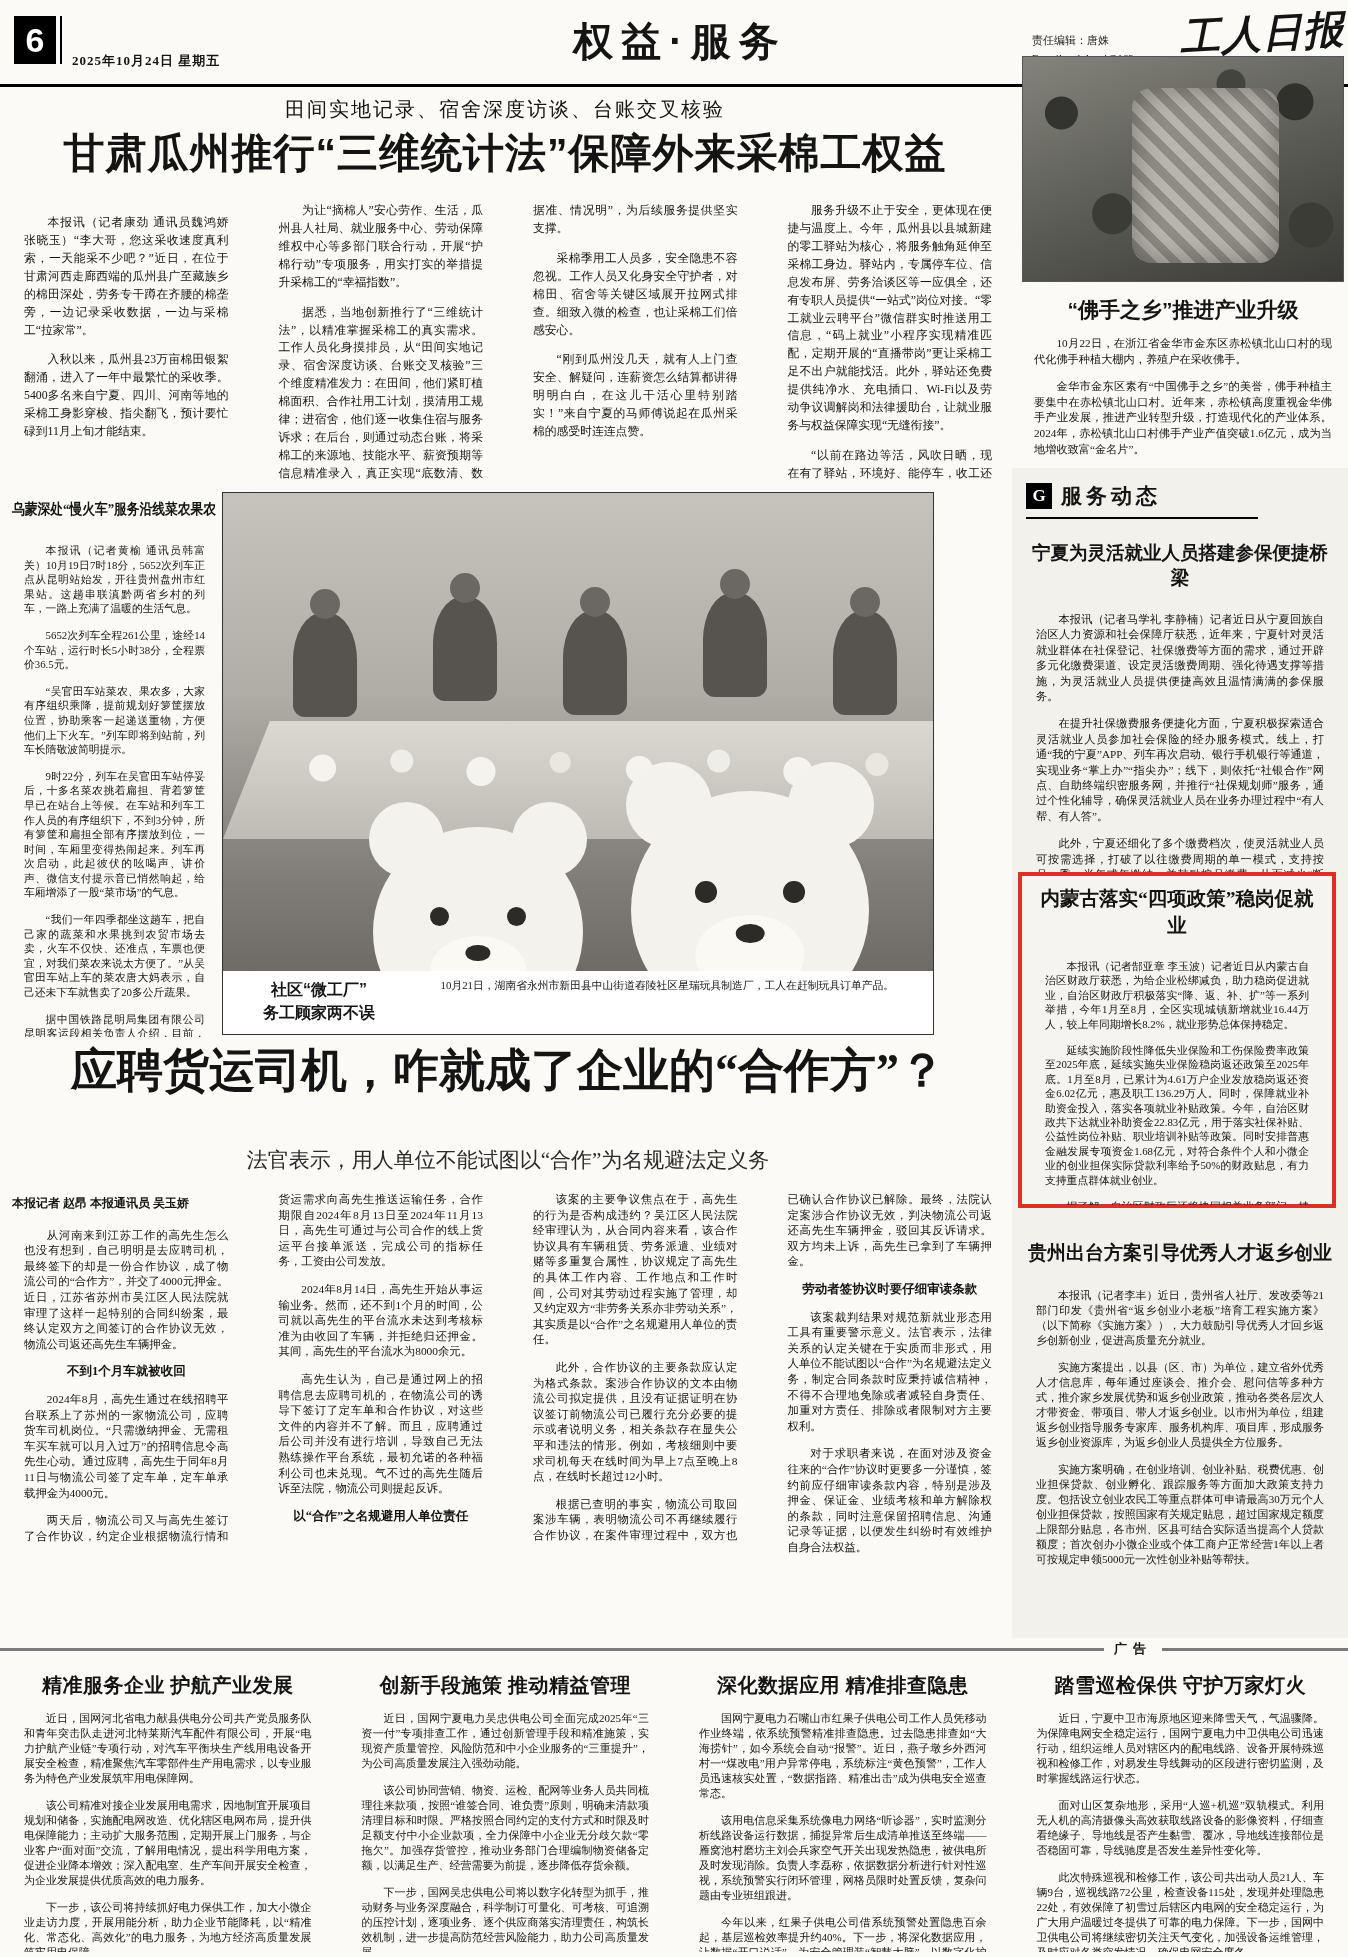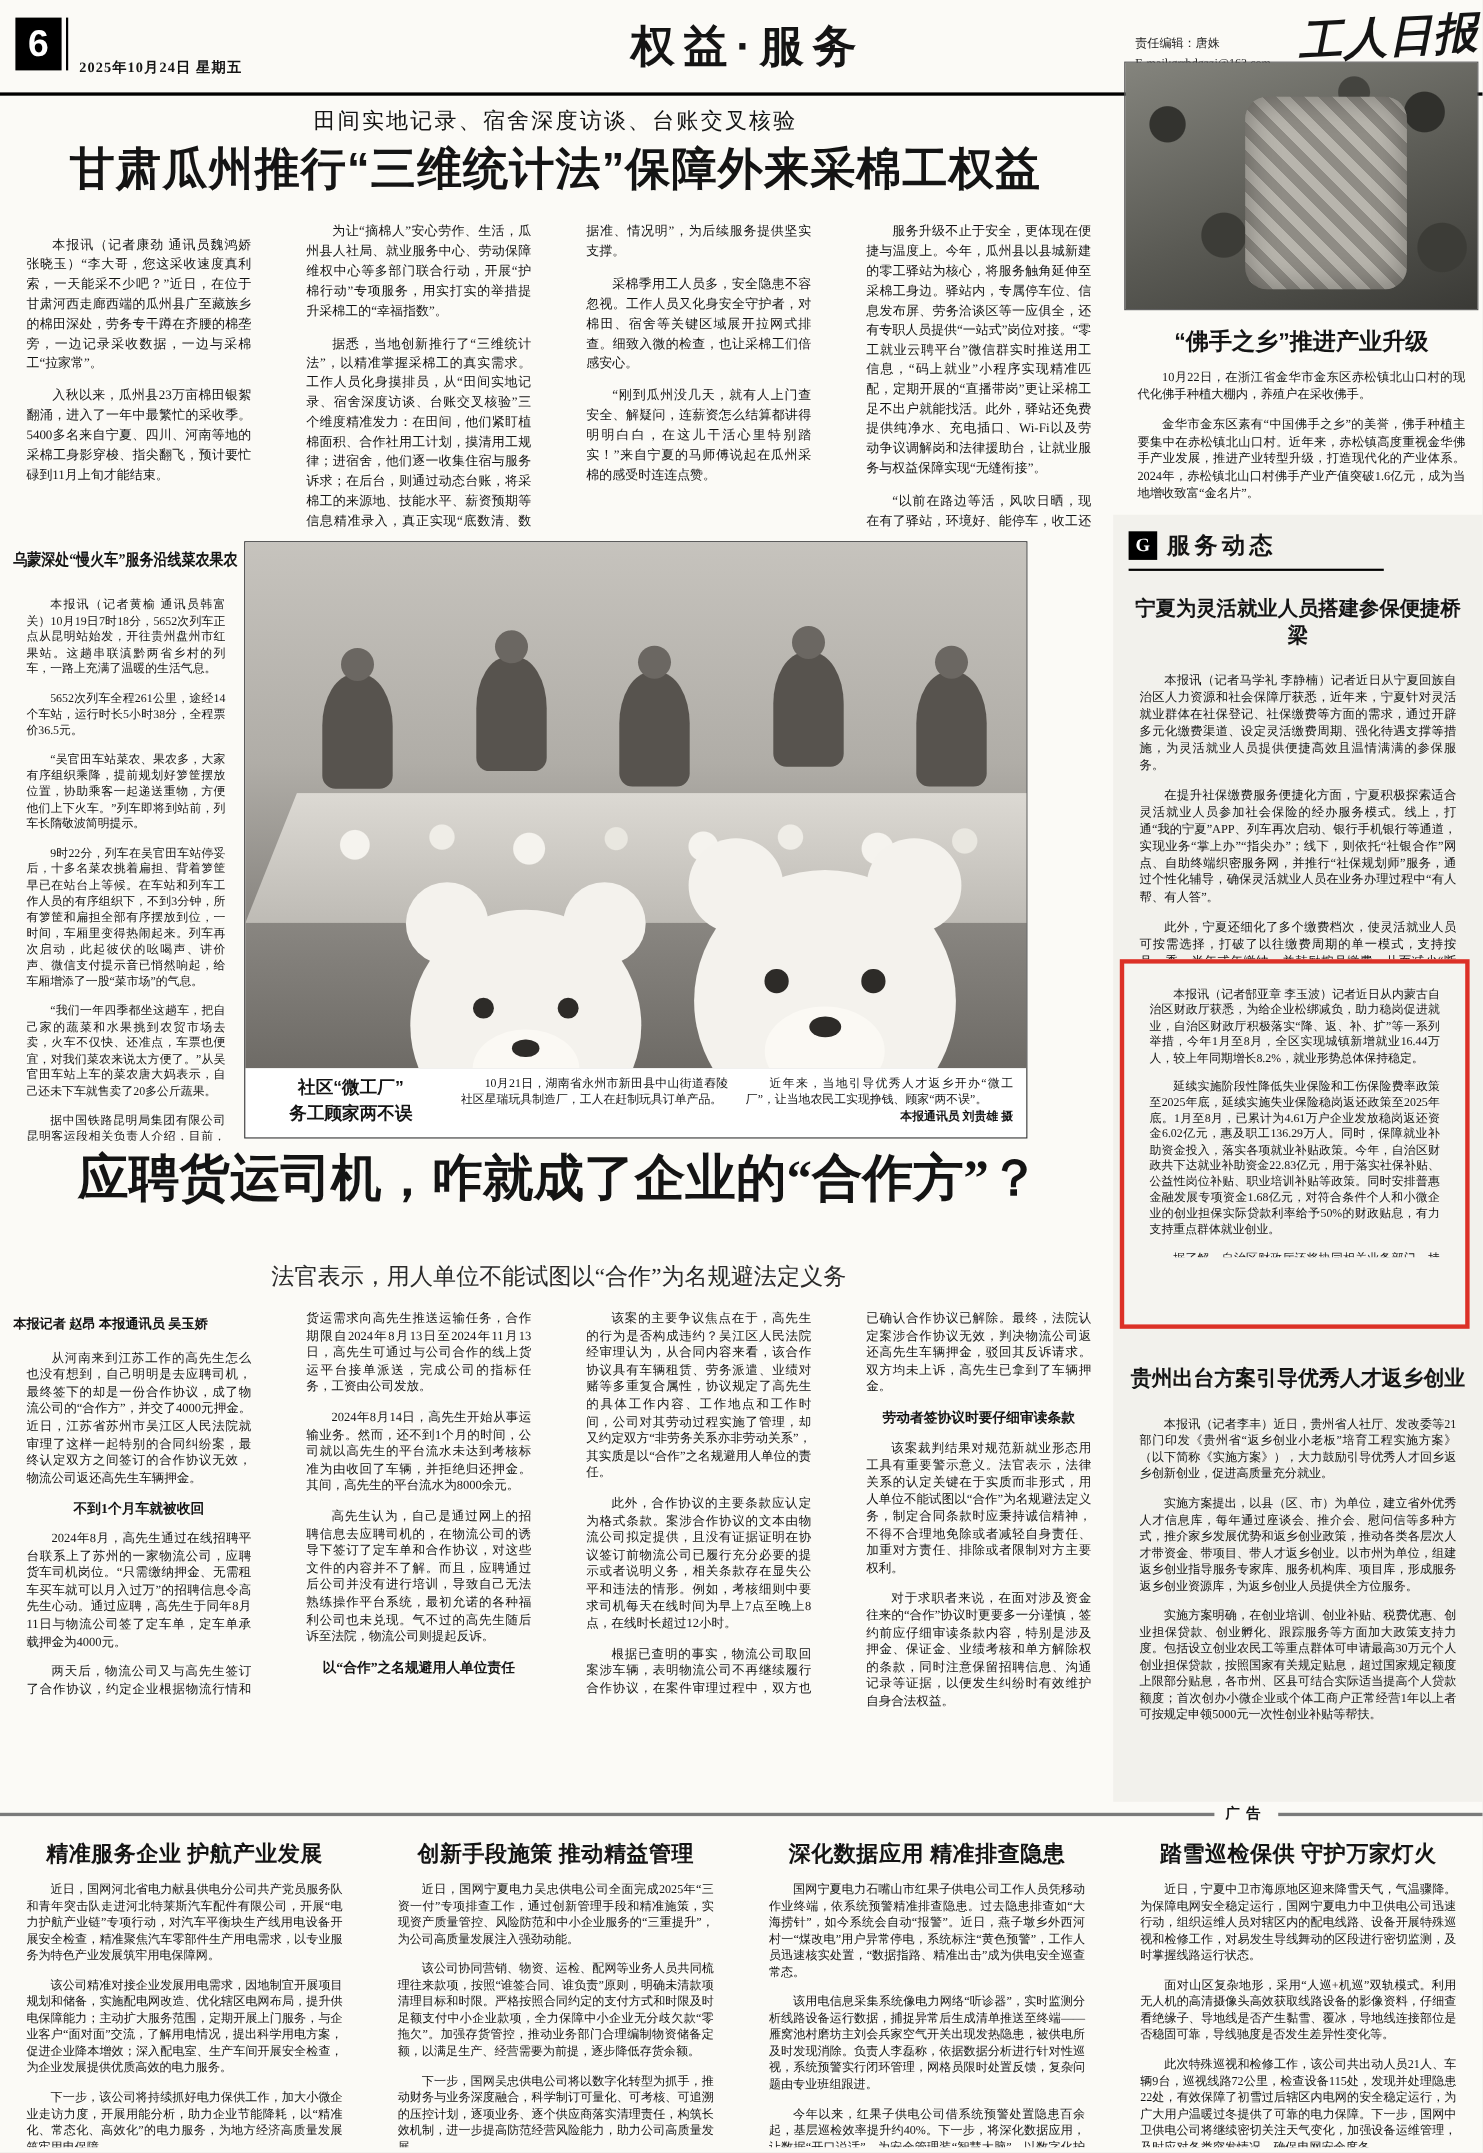--- a/index.html
+++ b/index.html
@@ -188,24 +188,20 @@
         <span class="muzzle"></span>
           <span class="nose"></span>
       </div>
     </div>
     <div class="photo-captions">
       <div class="cap-title">
         <div>社区“微工厂”</div>
         <div>务工顾家两不误</div>
       </div>
       <div class="cap-text just"><span style="display:inline-block;text-indent:2em">10月21日，湖南省永州市新田县中山街道舂陵社区星瑞玩具制造厂，工人在赶制玩具订单产品。</span></div>
-      <div class="cap-text just">
-        <span style="display:inline-block;text-indent:2em">近年来，当地引导优秀人才返乡开办“微工厂”，让当地农民工实现挣钱、顾家“两不误”。</span>
-        <span class="cap-credit">本报通讯员 刘贵雄 摄</span>
-      </div>
     </div>
   </div>
 
   <div class="abs fs">
     <div class="fs-photo">
       <div class="fs-leaves"></div>
       <div class="fs-sack"></div>
     </div>
     <h3 class="fs-headline">“佛手之乡”推进产业升级</h3>
     <div class="fs-body just">
@@ -224,20 +220,21 @@
     <div class="rail-art nx">
       <h3 class="rail-h3">宁夏为灵活就业人员搭建参保便捷桥梁</h3>
       <div class="nx-body just">
           <p class="para">本报讯（记者马学礼 李静楠）记者近日从宁夏回族自治区人力资源和社会保障厅获悉，近年来，宁夏针对灵活就业群体在社保登记、社保缴费等方面的需求，通过开辟多元化缴费渠道、设定灵活缴费周期、强化待遇支撑等措施，为灵活就业人员提供便捷高效且温情满满的参保服务。</p>
           <p class="para">在提升社保缴费服务便捷化方面，宁夏积极探索适合灵活就业人员参加社会保险的经办服务模式。线上，打通“我的宁夏”APP、列车再次启动、银行手机银行等通道，实现业务“掌上办”“指尖办”；线下，则依托“社银合作”网点、自助终端织密服务网，并推行“社保规划师”服务，通过个性化辅导，确保灵活就业人员在业务办理过程中“有人帮、有人答”。</p>
           <p class="para">此外，宁夏还细化了多个缴费档次，使灵活就业人员可按需选择，打破了以往缴费周期的单一模式，支持按月、季、半年或年缴纳，并鼓励按月缴费，从而减少“断保”。</p>
         </div>
     </div>
 
     <div class="rail-art nm">
+      <h3 class="rail-h3">内蒙古落实“四项政策”稳岗促就业</h3>
       <div class="nm-body just">
           <p class="para">本报讯（记者郜亚章 李玉波）记者近日从内蒙古自治区财政厅获悉，为给企业松绑减负，助力稳岗促进就业，自治区财政厅积极落实“降、返、补、扩”等一系列举措，今年1月至8月，全区实现城镇新增就业16.44万人，较上年同期增长8.2%，就业形势总体保持稳定。</p>
           <p class="para">延续实施阶段性降低失业保险和工伤保险费率政策至2025年底，延续实施失业保险稳岗返还政策至2025年底。1月至8月，已累计为4.61万户企业发放稳岗返还资金6.02亿元，惠及职工136.29万人。同时，保障就业补助资金投入，落实各项就业补贴政策。今年，自治区财政共下达就业补助资金22.83亿元，用于落实社保补贴、公益性岗位补贴、职业培训补贴等政策。同时安排普惠金融发展专项资金1.68亿元，对符合条件个人和小微企业的创业担保实际贷款利率给予50%的财政贴息，有力支持重点群体就业创业。</p>
           <p class="para">据了解，自治区财政厅还将协同相关业务部门，持续完善就业体制机制，强化重点群体就业保障，优化资金拨付与就业服务，推动各项稳就业政策精准落地、补贴高效兑现。</p>
         </div>
     </div>
 
     <div class="rail-art gz">
       <h3 class="rail-h3">贵州出台方案引导优秀人才返乡创业</h3>
       <div class="gz-body just">

